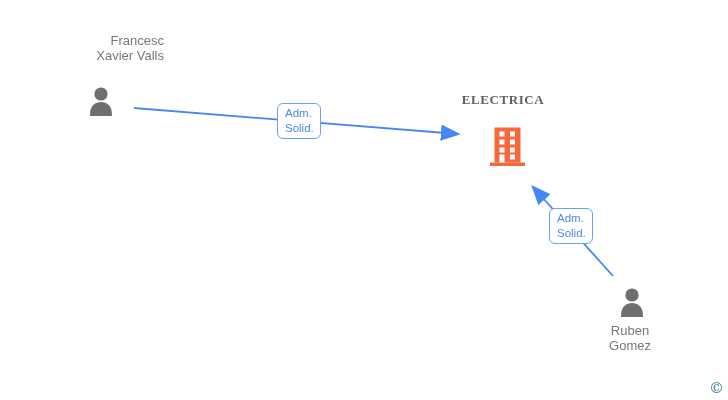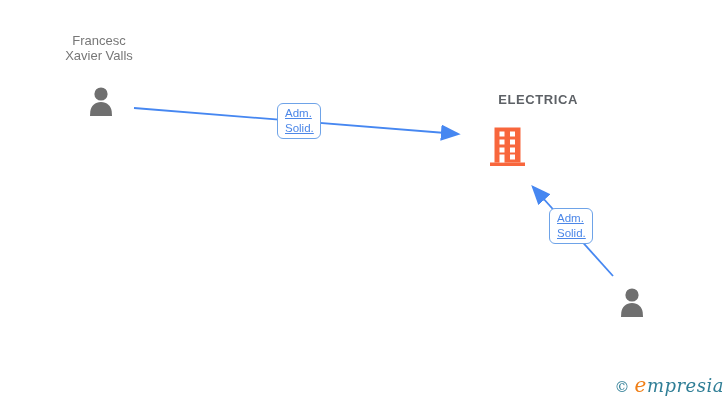--- a/index.html
+++ b/index.html
@@ -37,44 +37,44 @@
     color: var(--name-gray);
     font-size: 13px;
     line-height: 15px;
   }
   .person-icon-wrap { width: 28px; height: 29px; }
   .person-icon-wrap svg { display: block; width: 100%; height: 100%; }
   .person-icon-wrap circle, .person-icon-wrap path { fill: var(--person-gray); }
 
   .company-name {
     width: 150px;
-    text-align: right;
+    text-align: center;
     color: var(--company-gray);
     font-size: 13px;
     line-height: 14.5px;
     font-weight: 700;
     letter-spacing: 0.6px;
     word-spacing: 5px;
+    font-family: Liberation Serif, serif;
   }
   .building-icon-wrap { width: 35px; height: 40px; }
   .building-icon-wrap svg { display: block; width: 100%; height: 100%; }
   .building-body { fill: var(--building-orange); }
   .building-window { fill: #ffffff; }
 
   .edge-label {
     background: #ffffff;
     border: 1.5px solid var(--label-border);
     border-radius: 6px;
     color: var(--label-blue);
     font-size: 11.5px;
     line-height: 15px;
     padding: 2px 0 9px 7px;
     width: 44px;
     height: 36px;
-    text-decoration: underline;
   }
 
   .footer-logo {
     position: absolute;
     right: 4px;
     bottom: 3px;
     display: flex;
     align-items: baseline;
     gap: 5px;
     font-family: "DejaVu Serif", serif;
@@ -103,21 +103,21 @@
   <svg id="edges-svg">
     <defs>
       <marker id="arrowhead" markerWidth="11" markerHeight="9" refX="9.5" refY="4.5" orient="auto">
         <path d="M0,0 L11,4.5 L0,9 Z"></path>
       </marker>
     </defs>
     <line class="edge-line" x1="134" y1="108" x2="458" y2="134" marker-end="url(#arrowhead)"></line>
     <line class="edge-line" x1="613" y1="276" x2="533" y2="187" marker-end="url(#arrowhead)"></line>
   </svg>
 
-  <div class="abs person-name" style="left:34px; top:33px;">
+  <div class="abs person-name" style="left:34px; top:33px;text-align:right;">
     <div>Francesc</div>
     <div>Xavier Valls</div>
   </div>
   <div class="abs person-icon-wrap" style="left:87px; top:87px;">
     <svg viewBox="0 0 28 29">
       <circle cx="14" cy="7" r="6.6"></circle>
       <path d="M14 15 C 8.2 15 3.8 19 3.3 24.5 L 3 29 L 25 29 L 24.7 24.5 C 24.2 19 19.8 15 14 15 Z"></path>
     </svg>
   </div>
 
@@ -139,29 +139,30 @@
     </svg>
   </div>
 
   <div class="abs person-icon-wrap" style="left:618px; top:288px;">
     <svg viewBox="0 0 28 29">
       <circle cx="14" cy="7" r="6.6"></circle>
       <path d="M14 15 C 8.2 15 3.8 19 3.3 24.5 L 3 29 L 25 29 L 24.7 24.5 C 24.2 19 19.8 15 14 15 Z"></path>
     </svg>
   </div>
   <div class="abs person-name" style="left:565px; top:323px;">
+    <div>Ruben</div>
+    <div>Gomez</div>
   </div>
 
   <div class="abs edge-label" style="left:277px; top:103px;">
     <div>Adm.</div>
     <div>Solid.</div>
   </div>
   <div class="abs edge-label" style="left:549px; top:208px;">
     <div>Adm.</div>
     <div>Solid.</div>
   </div>
 
   <div class="footer-logo">
     <span class="copyright">©</span>
-    <span class="brand"><span class="initial">e</span><span>mpresia</span></span>
   </div>
 
 </div>
 
 </body></html>

